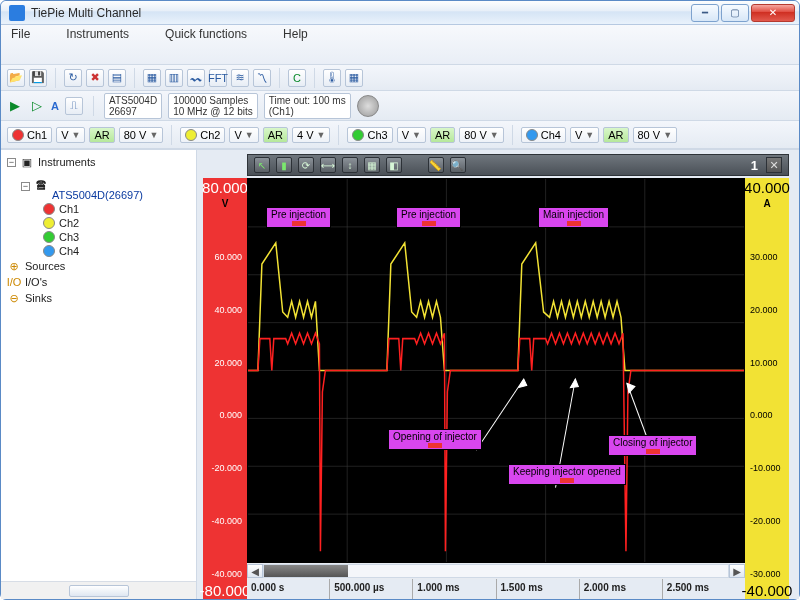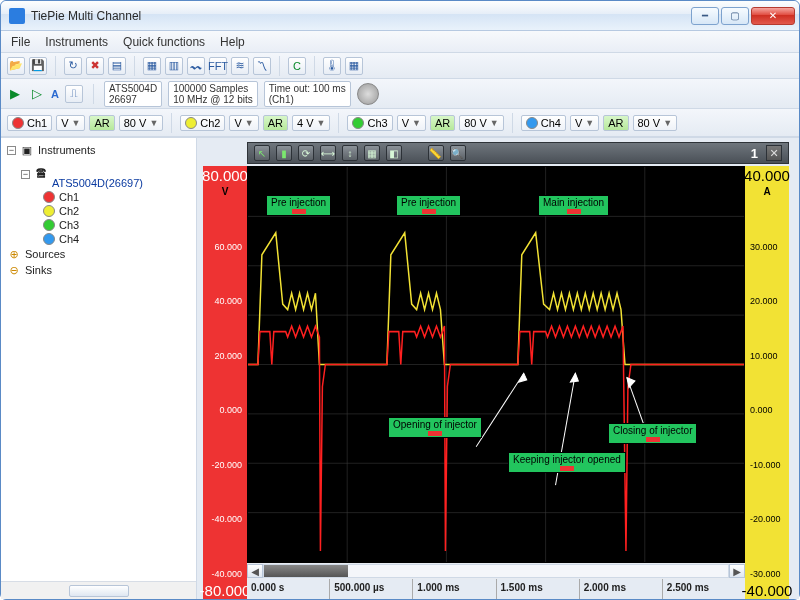--- a/index.html
+++ b/index.html
@@ -1,24 +1,24 @@
 <!DOCTYPE html>
 <html><head>
 <meta charset="utf-8">
 <style>
 * { box-sizing: border-box; margin: 0; padding: 0; font-family: "Segoe UI", Tahoma, sans-serif; }
 body { background: #fff; width: 800px; height: 600px; overflow: hidden; position: relative; }
 .window { width: 800px; height: 600px; border: 1px solid #5a8ac6; border-radius: 6px; background: #fff; display: flex; flex-direction: column; box-shadow: inset 0 0 0 1px rgba(255,255,255,.6); }
-.titlebar { height: 30px; background: linear-gradient(#fdfefe,#e6eef8 45%,#d5e4f5 46%,#e9f2fb); border-bottom: 1px solid #b6c9e1; display: flex; align-items: center; padding: 0 4px 0 8px; border-radius: 6px 6px 0 0; }
+.titlebar { height: 24px; background: linear-gradient(#fdfefe,#e6eef8 45%,#d5e4f5 46%,#e9f2fb); border-bottom: 1px solid #b6c9e1; display: flex; align-items: center; padding: 0 4px 0 8px; border-radius: 6px 6px 0 0; }
 .titlebar .app-icon { width: 16px; height: 16px; background: #2b7de0; border-radius: 2px; margin-right: 6px; }
 .titlebar .title { font-size: 12px; color: #2a2a2a; flex: 1; }
 .win-btns { display: flex; gap: 2px; }
 .wbtn { width: 28px; height: 18px; border: 1px solid #7da2ce; border-radius: 3px; background: linear-gradient(#f7fbff,#d7e7f7); display: flex; align-items: center; justify-content: center; font-size: 10px; color: #3a5a85; }
 .wbtn.close { width: 44px; background: linear-gradient(#f5a7a0,#e0493d 45%,#cf2f22 46%,#e2594d); color:#fff; border-color:#b53a2f; }
-.menubar { height: 22px; background: linear-gradient(#f7f9fc,#e9eef6); border-bottom: 1px solid #cfd9e6; display:flex; align-items:center; padding: 0 6px; gap: 7px; font-size: 12px; color:#333; }
+.menubar { height: 40px; background: linear-gradient(#f7f9fc,#e9eef6); border-bottom: 1px solid #cfd9e6; display:flex; padding: 0 6px; gap: 28px; font-size: 12px; color:#333; }
 .menubar span { padding: 2px 4px; }
 .toolbar { height: 26px; background: linear-gradient(#f3f6fb,#e5ebf3); border-bottom: 1px solid #cfd9e6; display:flex; align-items:center; padding: 2px 6px; gap: 4px; }
 .tool-ic { width: 18px; height: 18px; border: 1px solid #b7c5d8; border-radius: 2px; background: linear-gradient(#fff,#e7edf5); display:flex; align-items:center; justify-content:center; font-size:11px; color:#2a5aa0; }
 .sep { width:1px; height:20px; background:#cfd9e6; margin:0 4px; }
 .toolbar2 { height: 30px; background: linear-gradient(#f3f6fb,#e5ebf3); border-bottom:1px solid #cfd9e6; display:flex; align-items:center; padding: 2px 6px; gap:6px; font-size:11px; color:#333; }
 .tool-grn { width:16px; height:16px; display:flex; align-items:center; justify-content:center; color:#0a8a2a; font-size:13px; }
 .box { border:1px solid #b7c5d8; background:#fff; padding:1px 4px; border-radius:2px; font-size:10px; white-space:pre; }
 .chanbar { height: 28px; background: linear-gradient(#f3f6fb,#e5ebf3); border-bottom:1px solid #cfd9e6; display:flex; align-items:center; padding: 2px 6px; gap:4px; font-size:11px; }
 .chan-dot { width:12px;height:12px;border-radius:50%;border:1px solid #888; display:inline-block; }
 .chan-dot.red{background:#e33;} .chan-dot.yel{background:#ee3;} .chan-dot.grn{background:#3c3;} .chan-dot.blu{background:#39e;}
@@ -48,21 +48,21 @@
 .axis-r .axis-cap { background:#f2e234; color:#000; }
 .axis-body { flex:1; background:#e33; display:flex; flex-direction:column; justify-content:space-between; padding:2px 2px; }
 .axis-r .axis-body { background:#f2e234; }
 .axis-body .tick-l { font-size:9px; color:#fff; text-align:right; padding-right:3px; }
 .axis-r .tick-l { color:#000; text-align:left; padding-left:3px; }
 .axis-body .unit { font-size:10px; color:#000; text-align:center; font-weight:bold; }
 .axis-l .unit { color:#000; background:#e33; }
 .canvas-col { flex:1; display:flex; flex-direction:column; }
 .canvas { flex:1; background:#000; position:relative; overflow:hidden; border:1px solid #000; }
 .canvas svg { position:absolute; inset:0; width:100%; height:100%; }
-.annot { position:absolute; background:#22c55e; border:1px solid #000; font-size:10px; color:#000; padding:1px 4px; white-space:nowrap; }
+.annot { position:absolute; background:#d946ef; border:1px solid #000; font-size:10px; color:#000; padding:1px 4px; white-space:nowrap; }
 .annot .mk { display:block; width:14px;height:5px;background:#e33;margin:1px auto 0; }
 .hscroll { height:16px; background:#e7ebf1; display:flex; align-items:center; }
 .hscroll .hbtn { width:16px;height:14px;border:1px solid #b7c5d8;background:linear-gradient(#fff,#dfe7f1);display:flex;align-items:center;justify-content:center;font-size:10px;color:#555; }
 .hscroll .track { flex:1; height:14px; background:#f4f6fa; border:1px solid #cfd9e6; position:relative; }
 .hscroll .thumb2 { position:absolute; left:0; top:0; height:100%; width:18%; background:linear-gradient(#888,#555); }
 .time-axis { height:20px; background:#e5ebf3; display:flex; font-size:10px; color:#222; }
 .time-axis .t-tick { flex:1; border-left:1px solid #aaa; padding-left:4px; padding-top:3px;font-weight:bold; }
 .time-axis .t-tick:first-child { border-left:none; }
 .gear { width:22px;height:22px;border-radius:50%;background:radial-gradient(#ddd,#999);border:1px solid #888; }
 </style>
@@ -219,20 +219,24 @@
             <span class="chan-dot grn"></span>
             <span>Ch3</span>
           </div>
         <div class="tree-row indent2">
             <span class="chan-dot blu"></span>
             <span>Ch4</span>
           </div>
         <div class="tree-row">
             <span class="tree-ic" style="color:#c80">⊕</span>
             <span>Sources</span>
+          </div>
+        <div class="tree-row">
+            <span class="tree-ic" style="color:#c80">I/O</span>
+            <span>I/O's</span>
           </div>
         <div class="tree-row">
             <span class="tree-ic" style="color:#c80">⊖</span>
             <span>Sinks</span>
           </div>
       </div>
       <div class="side-scroll">
           <div class="thumb"></div>
         </div>
     </div>

